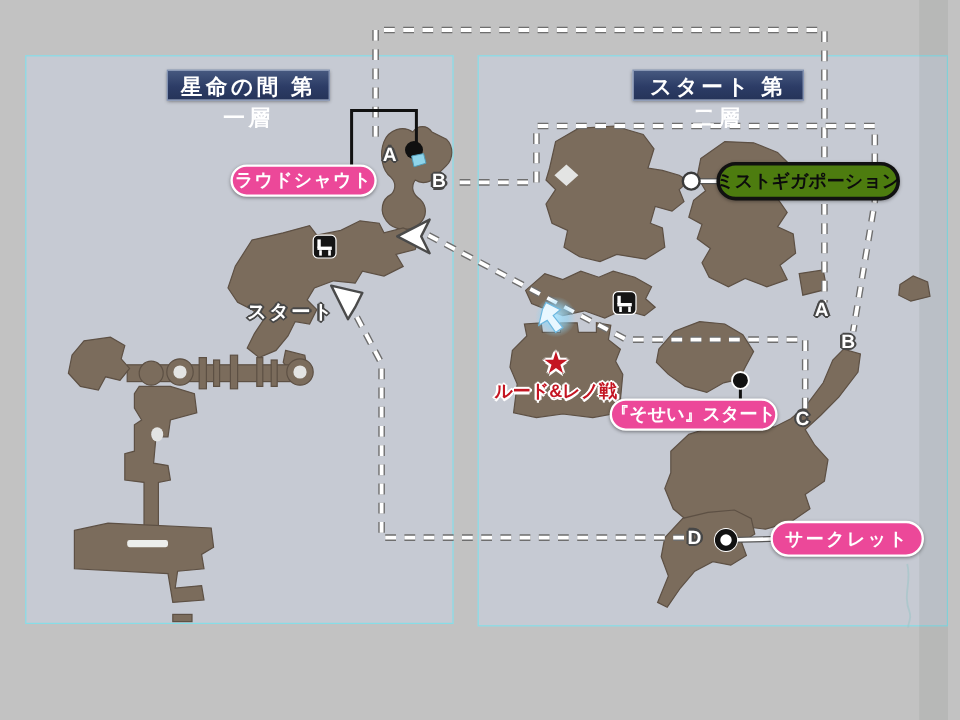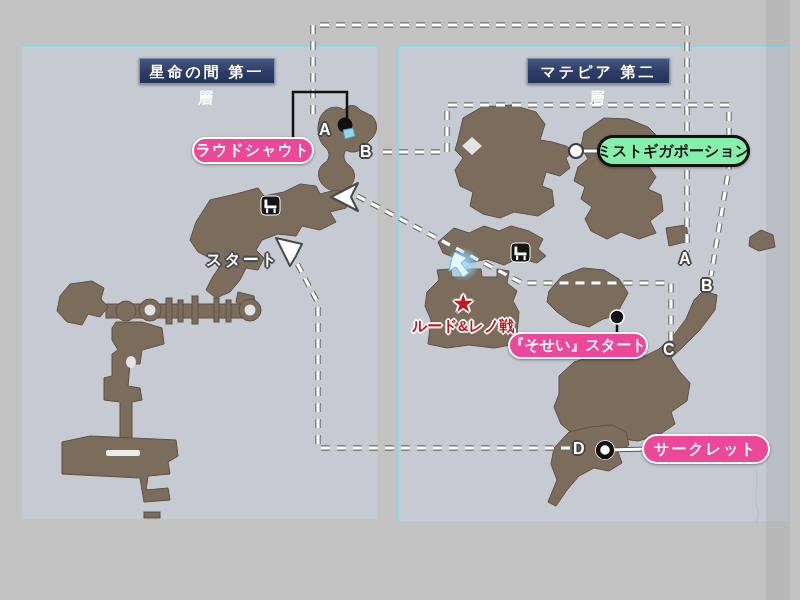--- a/index.html
+++ b/index.html
@@ -22,40 +22,40 @@
     background:rgba(90,95,90,0.10);z-index:1;pointer-events:none;
   }
   #map-svg{position:absolute;left:0;top:0;z-index:2;}
   .floor-header{
     position:absolute;z-index:3;
     background:linear-gradient(180deg,#46587f 0%,#2c3c66 55%,#263459 100%);
     border:1px solid #8292b2;
     box-shadow:0 1px 3px rgba(0,0,0,.45);
     color:#ffffff;
     font-family:"Liberation Serif", serif;
-    font-weight:bold;font-size:15px;letter-spacing:3px;
+    font-weight:bold;font-size:18px;letter-spacing:3px;
     height:26px;line-height:26px;text-align:center;
     padding:0 6px;box-sizing:border-box;
   }
   #header1{left:139px;top:58px;width:136px;}
   #header2{left:527px;top:58px;width:143px;}
   .pill{
     position:absolute;z-index:4;
     box-sizing:border-box;text-align:center;
     font-weight:bold;font-size:15px;
     display:flex;align-items:center;justify-content:center;
     white-space:nowrap;
   }
   .pill.black{
     background:#ec4899;color:#ffffff;
     border:2px solid #ffffff;border-radius:15px;
     box-shadow:0 1px 3px rgba(0,0,0,.4);
   }
   .pill.white{
-    background:#86efac;color:#0c0c0c;
+    background:#4d7c0f;color:#0c0c0c;
     border:3px solid #111111;border-radius:17px;
     box-shadow:0 1px 3px rgba(0,0,0,.35);
   }
   #pill-loudshout{left:192px;top:137px;width:122px;height:27px;letter-spacing:1px;}
   #pill-mist{left:597px;top:135px;width:153px;height:32px;}
   #pill-sosei{left:508px;top:332px;width:140px;height:27px;}
   #pill-circlet{left:642px;top:434px;width:128px;height:30px;letter-spacing:2px;}
   .marker{
     position:absolute;z-index:3;
     color:#ffffff;font-weight:bold;font-size:16px;
@@ -192,21 +192,21 @@
     <rect x="523.5" y="255.5" width="2.2" height="4.5" fill="#ffffff"></rect>
   </g>
 
   <g>
     <circle cx="463" cy="264" r="17" fill="url(#glowGrad)"></circle>
     <path d="M455,252 L467,258 L461,263 L469,273 L463,277 L456,267 L449,271 L452,258 Z" fill="#e8f7ff" stroke="#6db8e0" stroke-width="1"></path>
   </g>
 </svg>
 
 <div id="header1" class="floor-header">星命の間 第一層</div>
-<div id="header2" class="floor-header">マテピア 第二層</div>
+<div id="header2" class="floor-header">スタート 第二層</div>
 
 <div id="pill-loudshout" class="pill black">ラウドシャウト</div>
 <div id="pill-mist" class="pill white">ミストギガポーション</div>
 <div id="pill-sosei" class="pill black">『そせい』スタート</div>
 <div id="pill-circlet" class="pill black">サークレット</div>
 
 <span class="marker" style="left:319px;top:121px;">A</span>
 <span class="marker" style="left:360px;top:143px;">B</span>
 <span class="marker" style="left:679px;top:250px;">A</span>
 <span class="marker" style="left:701px;top:277px;">B</span>

